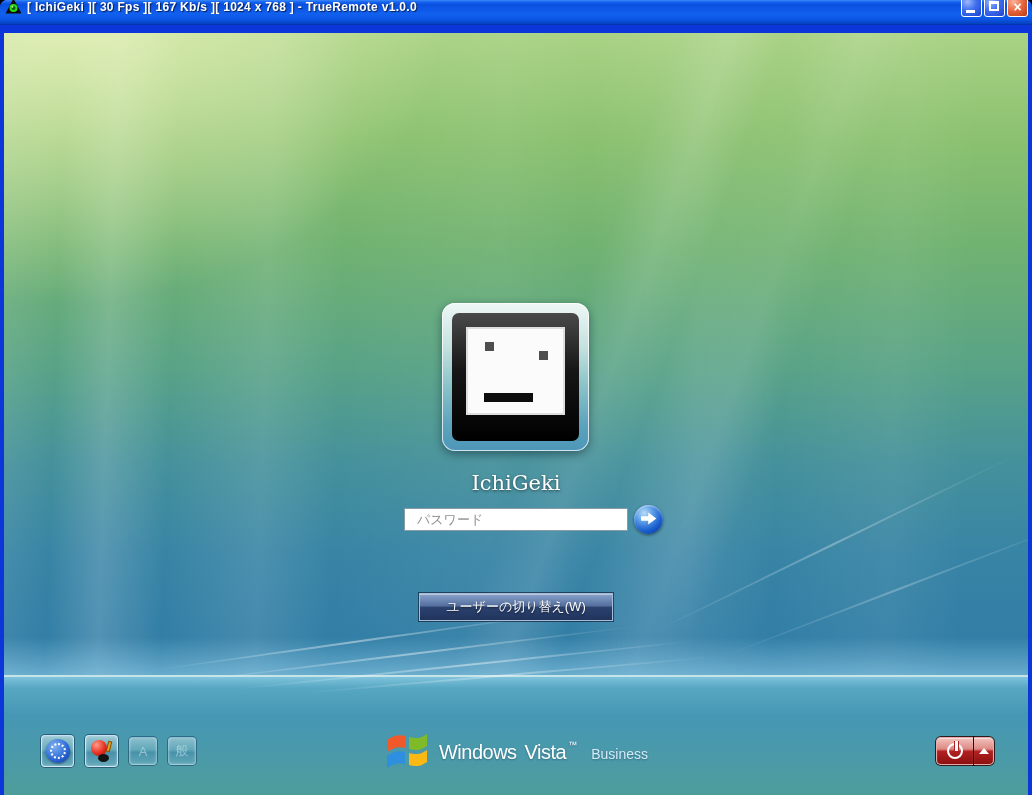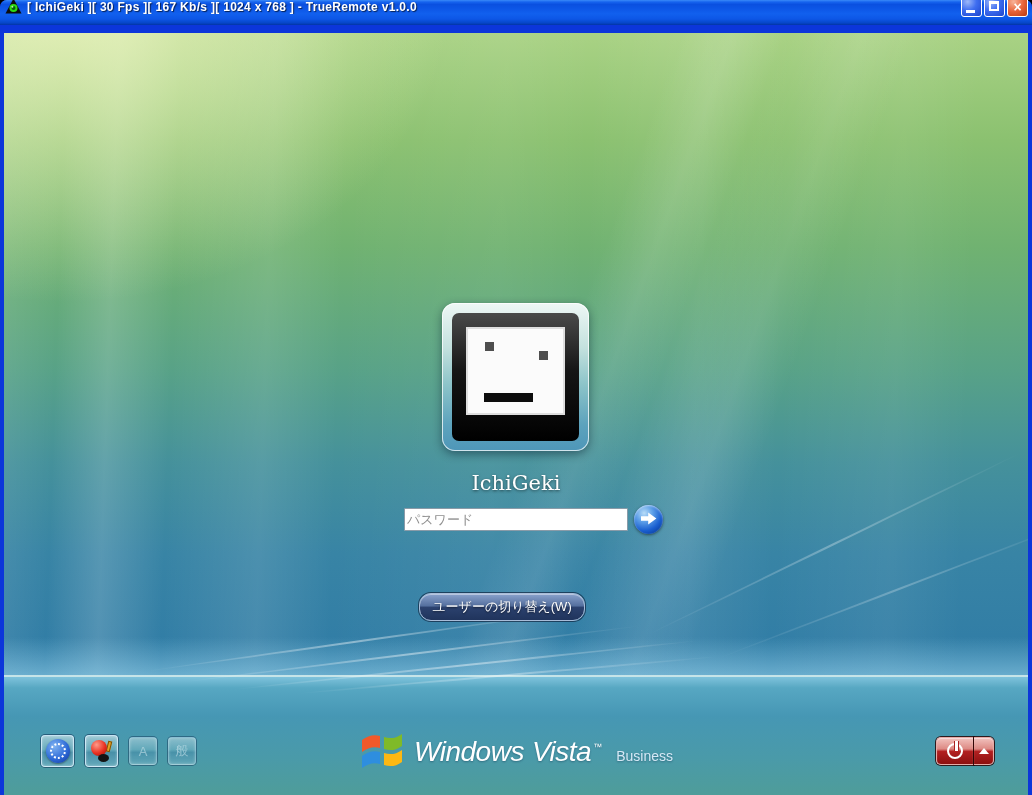--- a/index.html
+++ b/index.html
@@ -71,30 +71,30 @@
   .eye.r { right:15px; top:22px; }
   .mouth { position:absolute; left:16px; bottom:11px; width:49px; height:9px; background:#0d0d0d; }
 
   .username { position:absolute; left:0; top:438px; width:100%; text-align:center;
     color:#fff; font-family:"DejaVu Serif", serif; font-size:21px;
     text-shadow:0 1px 3px rgba(0,0,0,.55); }
 
   
   .pwrow { position:absolute; left:50%; top:471px; margin-left:-112px; width:262px; height:30px; }
   .pw { position:absolute; left:0; top:4px; width:224px; height:23px; border:1px solid #8a9ba8;
-    border-radius:1px; padding:2px 2px; font-size:13px; color:#333; background:#fff; }
+    border-radius:1px; padding:2px 12px; font-size:13px; color:#333; background:#fff; }
   .pw::placeholder { color:#8f8f8f; opacity:1; }
   .go { position:absolute; left:230px; top:1px; width:29px; height:29px; border-radius:50%;
     border:none; cursor:pointer; display:flex; align-items:center; justify-content:center;
     background:radial-gradient(circle at 35% 28%,#b8dcf8 0%,#5ea0e8 30%,#1a5fd0 62%,#0a3e9e 85%,#06246a 100%);
     box-shadow:0 1px 3px rgba(0,0,0,.5), inset 0 1px 2px rgba(255,255,255,.55); }
 
   
-  .switch { position:absolute; left:50%; top:560px; margin-left:-97px; width:166px; height:28px;
-    border-radius:12px; border:1px solid #a8bcd8; cursor:pointer;
+  .switch { position:absolute; left:50%; top:560px; margin-left:-97px; width:194px; height:28px;
+    border-radius:0; border:1px solid #a8bcd8; cursor:pointer;
     background:linear-gradient(180deg,#8aa2cc 0%,#55709f 45%,#2b416e 52%,#20345c 100%);
     box-shadow:0 0 0 1px rgba(8,20,45,.6), inset 0 1px 0 rgba(255,255,255,.4);
     color:#fff; font-size:13px; text-shadow:0 1px 2px rgba(0,0,0,.6);
     font-family:"Liberation Sans", sans-serif; }
 
   
   .corner-left { position:absolute; left:37px; top:702px; display:flex; align-items:center; gap:11px; }
   .glass-btn { width:33px; height:32px; border-radius:4px; border:1px solid rgba(225,242,255,.8);
     display:flex; align-items:center; justify-content:center; cursor:pointer;
     background:linear-gradient(180deg, rgba(255,255,255,.45) 0%, rgba(210,235,250,.22) 45%,
@@ -113,21 +113,21 @@
   .ime-pen { position:absolute; right:3px; top:2px; width:4px; height:11px; background:#e8a020;
     border:1px solid #7a5208; transform:rotate(14deg); }
   .ime-brush { position:absolute; left:8px; bottom:1px; width:11px; height:8px; border-radius:50%;
     background:#141414; }
 
   
   .branding { position:absolute; left:0; top:694px; width:100%;
     display:flex; align-items:center; justify-content:center; gap:9px; }
   .logo-text { display:flex; align-items:baseline; gap:8px; color:#fff;
     text-shadow:0 1px 2px rgba(0,30,60,.35); }
-  .b-main { font-size:28px; letter-spacing:-0.5px;font-style:italic; }
+  .b-main { font-size:20px; letter-spacing:-0.5px; }
   .b-tm { font-size:9px; position:relative; top:-11px; left:-6px; }
   .b-edition { font-size:14px; color:#d6e9f6; }
 
   
   .power-group { position:absolute; left:932px; top:704px; display:flex; }
   .power-main, .power-arrow { height:28px; border:1px solid #e8aaa6; cursor:pointer;
     background:linear-gradient(180deg,#f2c2be 0%,#dd8a84 42%,#b22020 52%,#8c1010 100%);
     box-shadow:0 0 0 1px rgba(40,5,5,.85), inset 0 1px 1px rgba(255,255,255,.5);
     display:flex; align-items:center; justify-content:center; }
   .power-main { width:38px; border-radius:5px 0 0 5px; border-right:1px solid #6e0e0e; }

